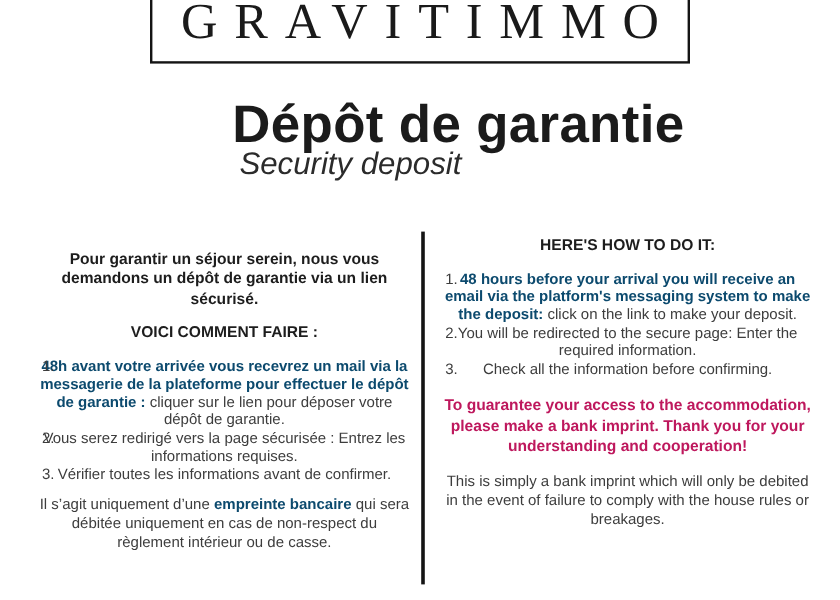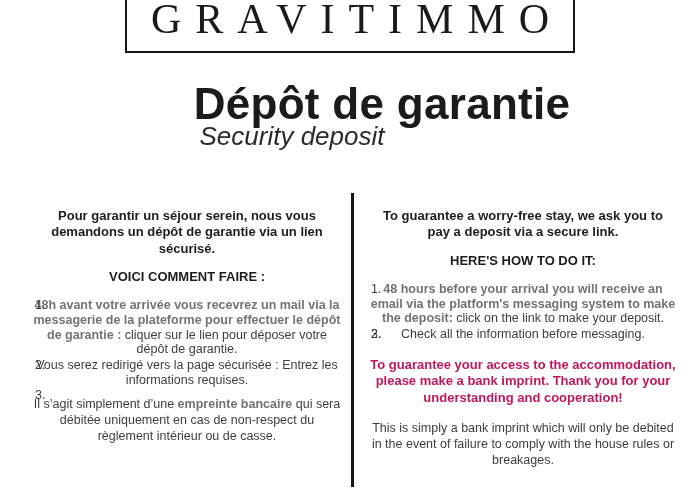--- a/index.html
+++ b/index.html
@@ -41,21 +41,21 @@
   .intro {
     font-weight:bold; color:#1d1d1d; font-size:13px; line-height:1.25;
     margin:12px;
   }
   .section-heading {
     font-weight:bold; color:#1d1d1d; font-size:13px; 
   }
   .steps { margin-top:13px; }
   .step { position:relative; line-height:1.17; margin-bottom:1px; }
   .step-num { position:absolute; left:3px; top:0; color:#3d3d3d; }
-  .b { font-weight:bold; color:#737373; }
+  .b { font-weight:bold; color:#0c4a6e; }
   .emphasis {
     margin-top:15px; font-weight:bold; color:#be185d; font-size:13px;
     line-height:1.28;
   }
   .note { margin-top:9px; line-height:1.28; }
 </style>
 </head>
 <body>
 
 <div class="logo-box">
@@ -74,36 +74,37 @@
     <div class="step">
       <span class="step-num">1.</span>
       <span class="step-text"><span class="b">48h avant votre arrivée vous recevrez un mail via la messagerie de la plateforme pour effectuer le dépôt de garantie : </span><span>cliquer sur le lien pour déposer votre dépôt de garantie.</span></span>
     </div>
     <div class="step">
       <span class="step-num">2.</span>
       <span class="step-text"><span>Vous serez redirigé vers la page sécurisée : Entrez les informations requises.</span></span>
     </div>
     <div class="step">
       <span class="step-num">3.</span>
+      <span class="step-text"><span>Vérifier toutes les informations avant de confirmer.</span></span>
     </div>
   </div>
-  <p class="note"><span>Il s’agit simplement d’une </span><span class="b">empreinte bancaire</span><span> qui sera débitée uniquement en cas de non-respect du règlement intérieur ou de casse.</span></p>
+  <p class="note"><span>Il s’agit uniquement d’une </span><span class="b">empreinte bancaire</span><span> qui sera débitée uniquement en cas de non-respect du règlement intérieur ou de casse.</span></p>
 </div>
 
 <div class="col col-right">
-  <p class="intro">To guarantee a worry-free stay, we ask you to pay a deposit via a secure link.</p>
   <div class="section-heading">HERE'S HOW TO DO IT:</div>
   <div class="steps">
     <div class="step">
       <span class="step-num">1.</span>
       <span class="step-text"><span class="b">48 hours before your arrival you will receive an email via the platform's messaging system to make the deposit: </span><span>click on the link to make your deposit.</span></span>
     </div>
     <div class="step">
       <span class="step-num">2.</span>
+      <span class="step-text"><span>You will be redirected to the secure page: Enter the required information.</span></span>
     </div>
     <div class="step">
       <span class="step-num">3.</span>
-      <span class="step-text"><span>Check all the information before messaging.</span></span>
+      <span class="step-text"><span>Check all the information before confirming.</span></span>
     </div>
   </div>
   <p class="emphasis">To guarantee your access to the accommodation, please make a bank imprint. Thank you for your understanding and cooperation!</p>
   <p class="note"><span>This is simply a bank imprint which will only be debited in the event of failure to comply with the house rules or breakages.</span></p>
 </div>
 
 </body></html>

